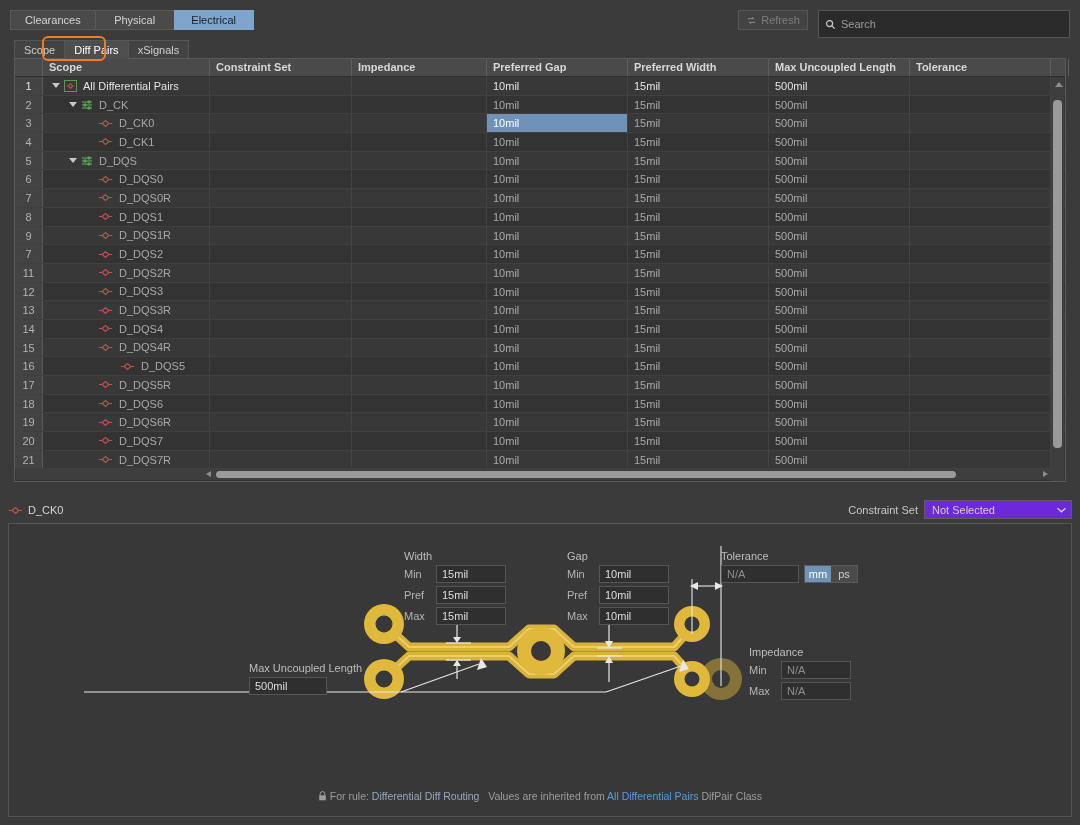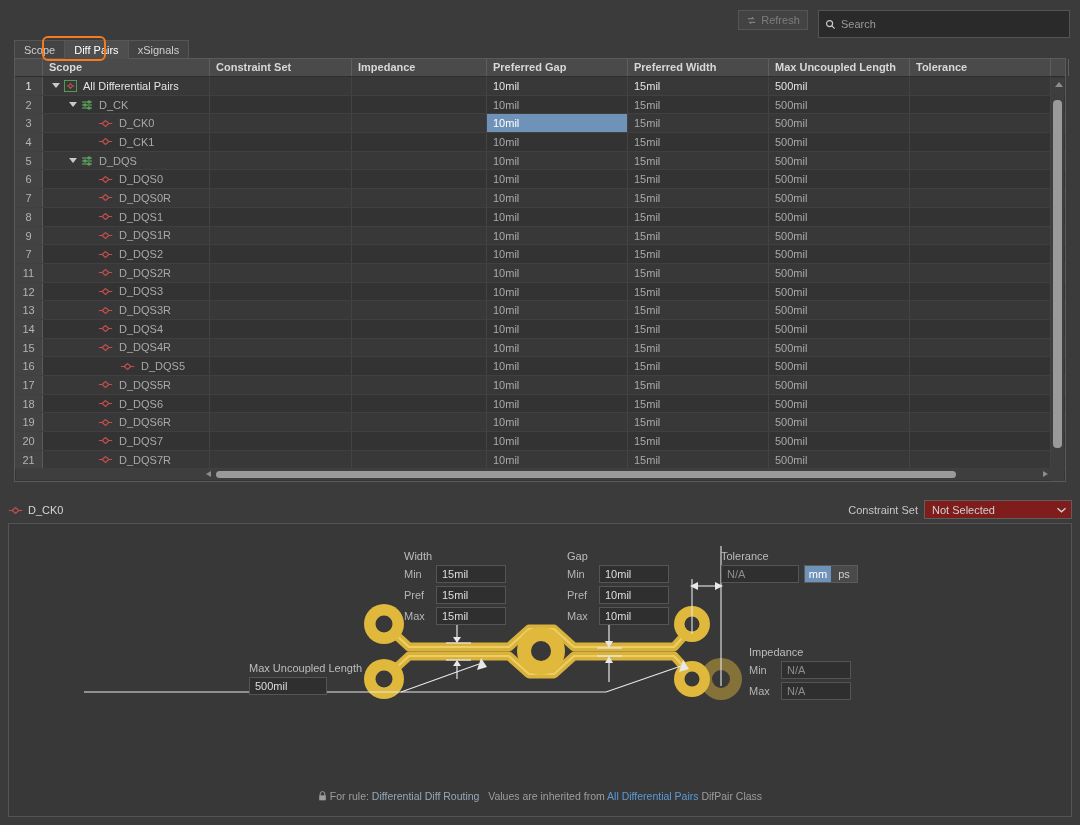--- a/index.html
+++ b/index.html
@@ -81,21 +81,21 @@
   .hthumb { position:absolute; left:200px; top:2px; width:740px; height:7px;
             background:#9a9a9a; border-radius:4px; }
   .corner { position:absolute; right:1px; bottom:1px; width:13px; height:11px; background:#3e3e3e; }
 
   
   .pair-header { position:absolute; left:8px; top:500px; width:1064px; height:20px;
                  display:flex; align-items:center; gap:5px; }
   .pair-header .nm { color:#d6d6d6; font-size:11px; }
   .cs-group { position:absolute; right:8px; top:500px; display:flex; align-items:center; gap:6px; }
   .cs-label { color:#c6c6c6; font-size:11px; }
-  .cs-select { width:148px; height:19px; background:#7f1d1d; border:1px solid #5e5e5e;
+  .cs-select { width:148px; height:19px; background:#6d28d9; border:1px solid #5e5e5e;
                display:flex; align-items:center; justify-content:space-between;
                padding:0 5px 0 7px; color:#d0d0d0; font-size:11px; }
 
   
   .panel { position:absolute; left:8px; top:523px; width:1064px; height:294px;
            background:#383838; border:1px solid #545454; }
 
   .fld-label { color:#bdbdbd; font-size:11px; }
   .inp { background:#2f2f2f; border:1px solid #555; color:#ddd; font-size:11px;
          height:18px; line-height:17px; padding:0 5px; display:flex; align-items:center; }
@@ -116,20 +116,25 @@
   .footer .rl { color:#96a8bc; }
 
   svg { display:block; }
 </style>
 </head>
 <body>
 
 <div id="app">
 
   <div class="topbar">
+    <div class="maintabs" id="maintabs">
+        <div class="maintab">Clearances</div>
+        <div class="maintab">Physical</div>
+        <div class="maintab active">Electrical</div>
+      </div>
 
     <div class="refresh-btn">
       <span>
         <svg width="11" height="11" viewBox="0 0 12 12">
           <path d="M2 4 L8 4 L6.5 2.3" fill="none" stroke="#7d7d7d" stroke-width="1.3"></path>
           <path d="M10 8 L4 8 L5.5 9.7" fill="none" stroke="#7d7d7d" stroke-width="1.3"></path>
         </svg>
       </span>
       <span>Refresh</span>
     </div>

